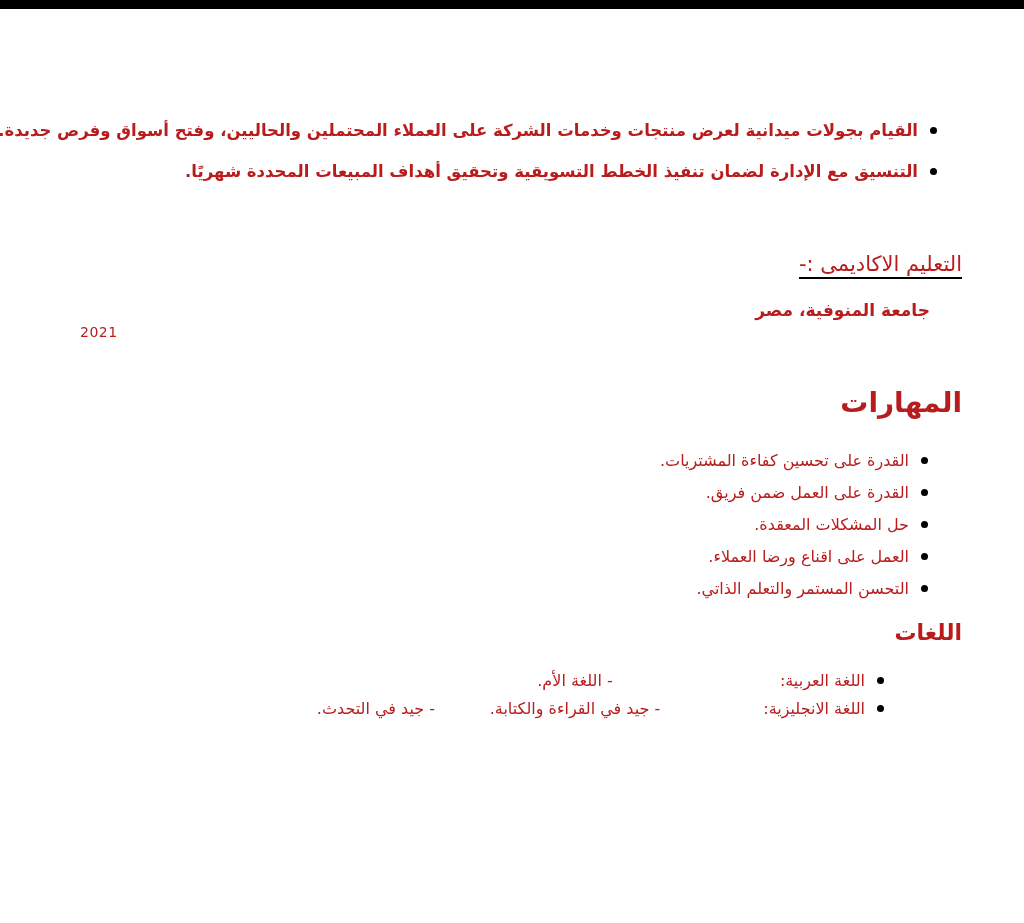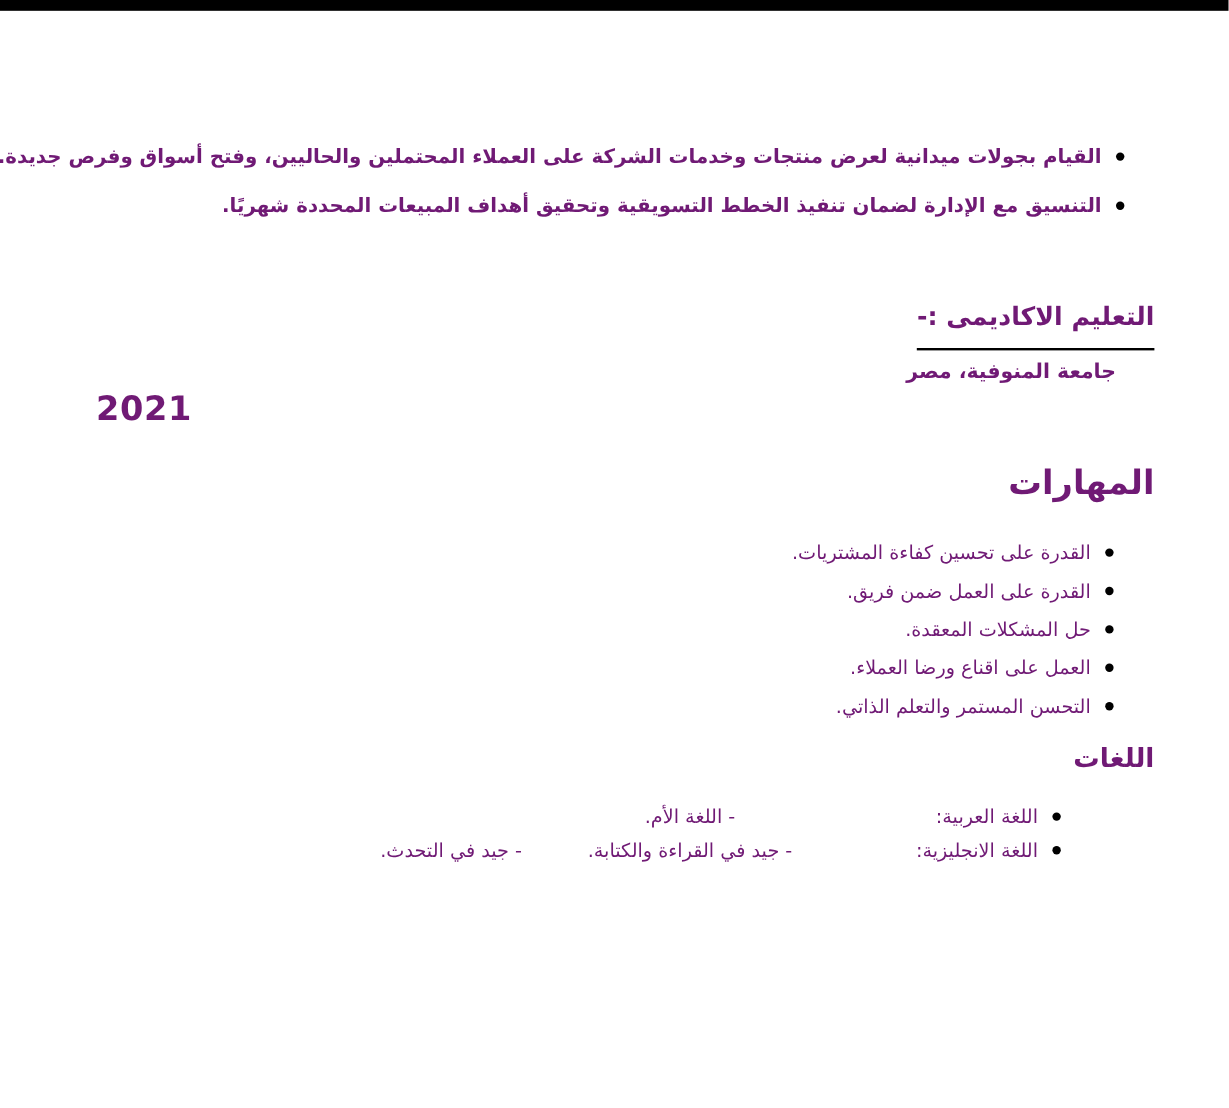--- a/index.html
+++ b/index.html
@@ -1,21 +1,21 @@
 <!DOCTYPE html>
 <html lang="ar"><head>
 <meta charset="utf-8">
 <style>
   html, body { margin: 0; padding: 0; background: #ffffff; }
   .page {
     position: relative;
     width: 1024px;
     height: 923px;
     background: #ffffff;
-    color: #701a75;
+    color: #b91c1c;
     font-family: "DejaVu Sans", sans-serif;
     overflow: hidden;
   }
   .topbar {
     position: absolute;
     top: 0; left: 0;
     width: 100%; height: 9px;
     background: #000000;
   }
 
@@ -44,40 +44,40 @@
     font-weight: bold;
     white-space: nowrap;
   }
 
   
   .edu-heading {
     position: absolute;
     top: 252px; right: 62px;
     direction: rtl;
     font-size: 21px;
-    font-weight: bold;
+    font-weight: normal;
     border-bottom: 2.5px solid #000000;
-    padding-bottom: 14px;
+    padding-bottom: 1px;
     white-space: nowrap;
   }
   .edu-block {
     position: absolute;
     top: 297px; right: 94px;
     direction: rtl;
     text-align: left;
     font-size: 17px;
     font-weight: bold;
     line-height: 26px;
     white-space: nowrap;
   }
   .edu-year {
     position: absolute;
     top: 324px; left: 80px;
-    font-size: 28px;
-    font-weight: bold;
+    font-size: 14px;
+    font-weight: normal;
     letter-spacing: 0.5px;
   }
 
   
   .skills-heading {
     position: absolute;
     top: 386px; right: 62px;
     direction: rtl;
     font-size: 28px;
     font-weight: bold;

